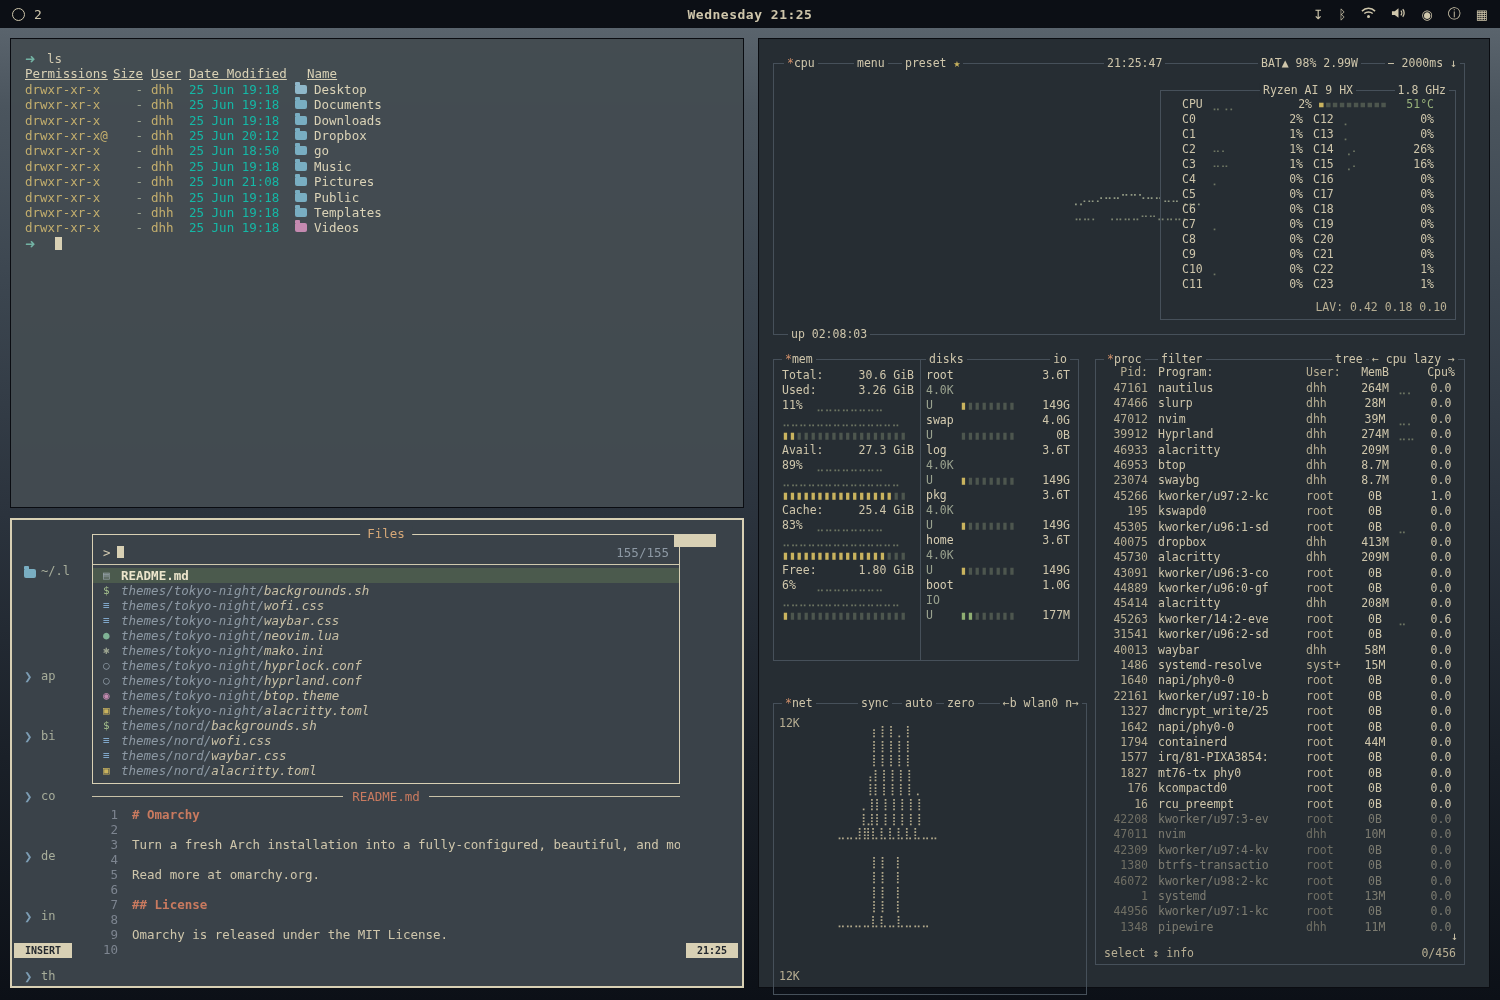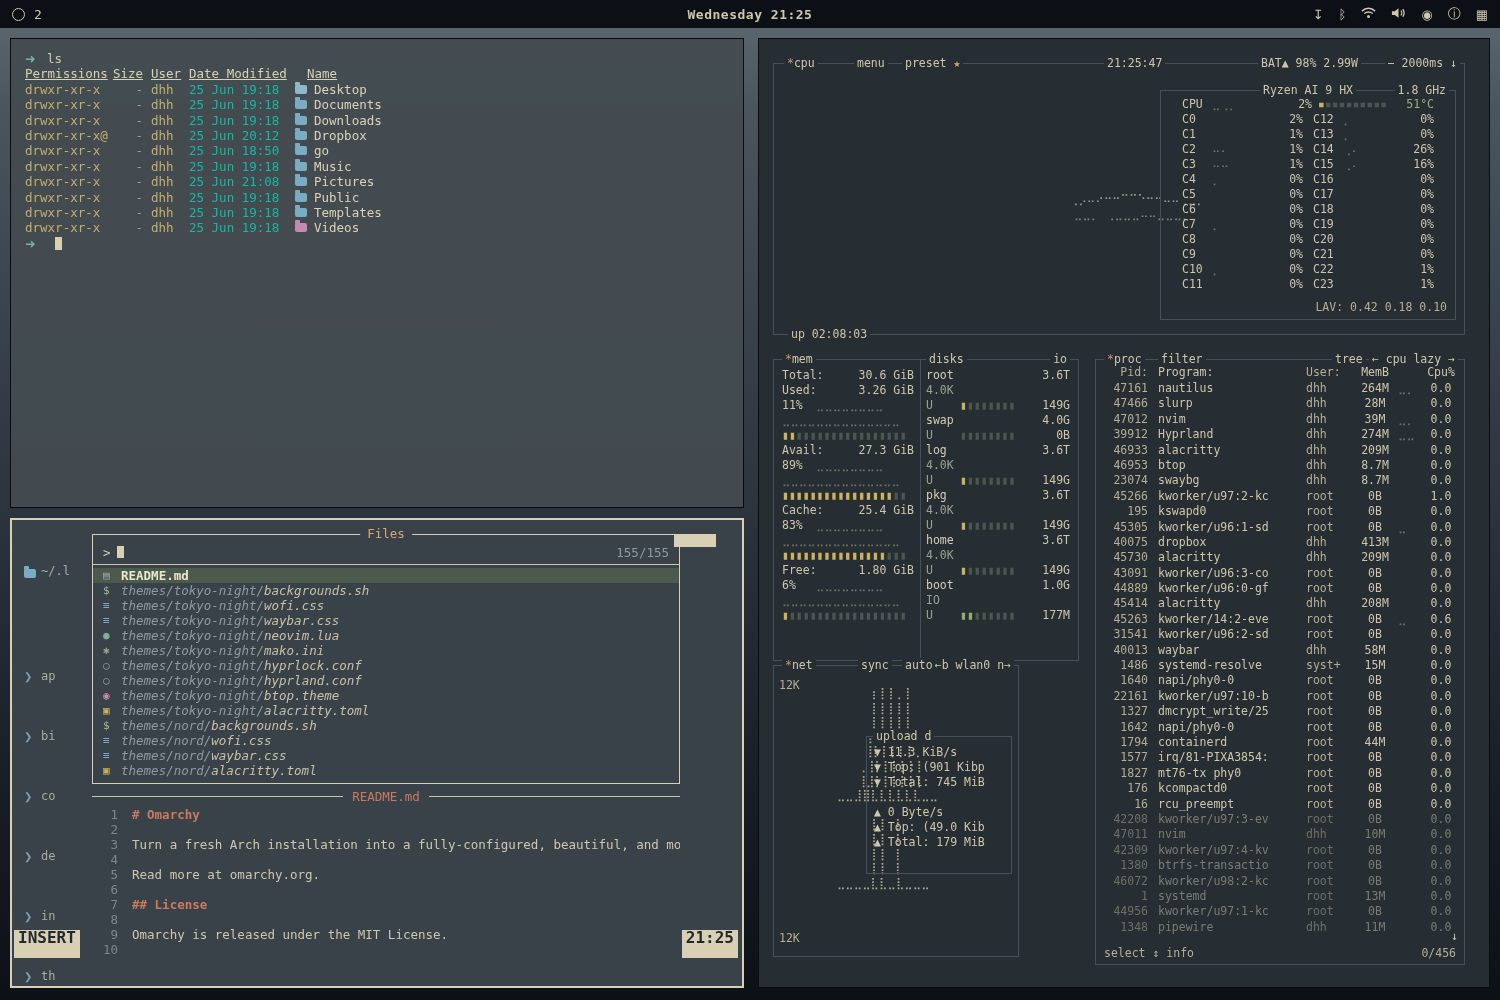--- a/index.html
+++ b/index.html
@@ -65,21 +65,21 @@
   .ic[data-ik="lua"]{color:#7fb295}.ic[data-ik="ini"]{color:#9aa28f}.ic[data-ik="conf"]{color:#8d99a4}
   .ic[data-ik="theme"]{color:#c48ab0}.ic[data-ik="toml"]{color:#c9b35e}
   .pdiv{display:flex;align-items:center;margin:5px 0 3px}
   .pdiv .line{flex:1;border-top:1px solid #c9c2a8}
   .pdiv-t{color:#c97a5f;padding:0 9px}
   .pvrow{display:flex;height:15px;line-height:15px;white-space:pre}
   .pv-n{width:26px;text-align:right;color:#7d8590;margin-right:14px;flex:none}
   .pv-t{color:#cfc6ab;overflow:hidden}
   .pv-t[data-kind="h"]{color:#c97a5f;font-weight:bold}
   .scrollthumb{position:absolute;left:662px;top:14px;width:42px;height:13px;background:#d8d0b4}
-  .badge{position:absolute;bottom:28px;background:#d8d0b4;color:#23282e;font-weight:bold;font-size:16px;height:28px;line-height:15px;padding:0 4px}
+  .badge{position:absolute;bottom:28px;background:#d8d0b4;color:#23282e;font-weight:bold;font-size:10px;height:15px;line-height:15px;padding:0 11px}
   .badge-l{left:2px}
   .badge-r{right:4px}
 
   
   .btop{left:758px;top:10px;width:732px;height:950px;background:#262d33;border:1px solid #0a0c11;font-size:11.5px;line-height:15px;color:#cfc6ab}
   .bbox{position:absolute;border:1px solid #46505a}
   .blab{position:absolute;top:-8px;background:#262d33;padding:0 3px;white-space:pre;color:#cfc6ab}
   .blab .star{color:#d2906a;font-style:normal}
   .star2{color:#c9b35e}
   .cpubox{left:14px;top:24px;width:692px;height:272px}
@@ -115,21 +115,21 @@
   .mpct{width:34px;flex:none}
   .mdots,.mdots2{color:#6e7663;overflow:hidden;flex:1}
   .diskcol{position:absolute;left:152px;top:8px;right:8px}
   .drow{display:flex;height:15px;line-height:15px;white-space:pre}
   .drow .dl{width:34px;flex:none;color:#9aa28f}
   .drow[data-k="name"] .dl{color:#d6cdb2}
   .dmid{flex:1;overflow:hidden}
   .dr{margin-left:auto}
   .drow[data-k="meterg"] .m1{color:#8fae72}
 
-  .netbox{left:14px;top:626px;width:246px;height:292px}
+  .netbox{left:14px;top:664px;width:314px;height:292px}
   .l-net{left:8px}.l-sync{left:84px}.l-auto{left:128px}.l-zero{left:170px}.l-iface{right:4px}
   .nscale{position:absolute;color:#b7ae93}
   .nscale.t{left:5px;top:12px}
   .nscale.b{left:5px;bottom:10px}
   .ngraph{position:absolute;left:56px;top:20px;font-family:"DejaVu Sans Mono",monospace;font-size:11.5px;line-height:14.6px;color:#b2a98c}
   .nstats{position:absolute;right:6px;top:70px;width:146px;height:138px;border:1px solid #46505a;padding:8px 7px}
   .l-nstats{left:6px}
   .nline{height:15px;line-height:15px;white-space:pre;overflow:hidden}
 
   .procbox{left:336px;top:320px;width:370px;height:606px}
@@ -803,33 +803,20 @@
      ⢸⡇⡇⡇⡇⡇⡀
     ⢀⢸⡇⡇⡇⡇⡇⡇
     ⢸⣸⡇⡇⡇⡇⡇⡇
  ⣀⣀⣸⣿⣇⣇⣇⣇⣇⣇⣀⣀
 
       ⡇⡇ ⡇
       ⡇⡇ ⡇
       ⡇⡇ ⡇
       ⡇⡇ ⡇
  ⣀⣀⣀⣀⣇⣇⣀⣇⣀⣀⣀</pre>
-      <div class="nstats">
-        <span class="blab l-nstats">upload d</span>
-        <div>
-
-        <div class="nline">▼ 11.3 KiB/s</div>
-            <div class="nline">▼ Top: (901 Kibp</div>
-            <div class="nline">▼ Total: 745 MiB</div>
-            <div class="nline"></div>
-            <div class="nline">▲ 0 Byte/s</div>
-            <div class="nline">▲ Top: (49.0 Kib</div>
-            <div class="nline">▲ Total: 179 MiB</div>
-          </div>
-      </div>
     </div>
 
     <div class="bbox procbox">
       <span class="blab l-proc"><i class="star">*</i><span>proc</span></span>
       <span class="blab l-filter">filter</span>
       <span class="blab l-tree">tree</span>
       <span class="blab l-sort">← cpu lazy →</span>
 
       <div class="pcols">
         <span class="c-pid">Pid:</span>

